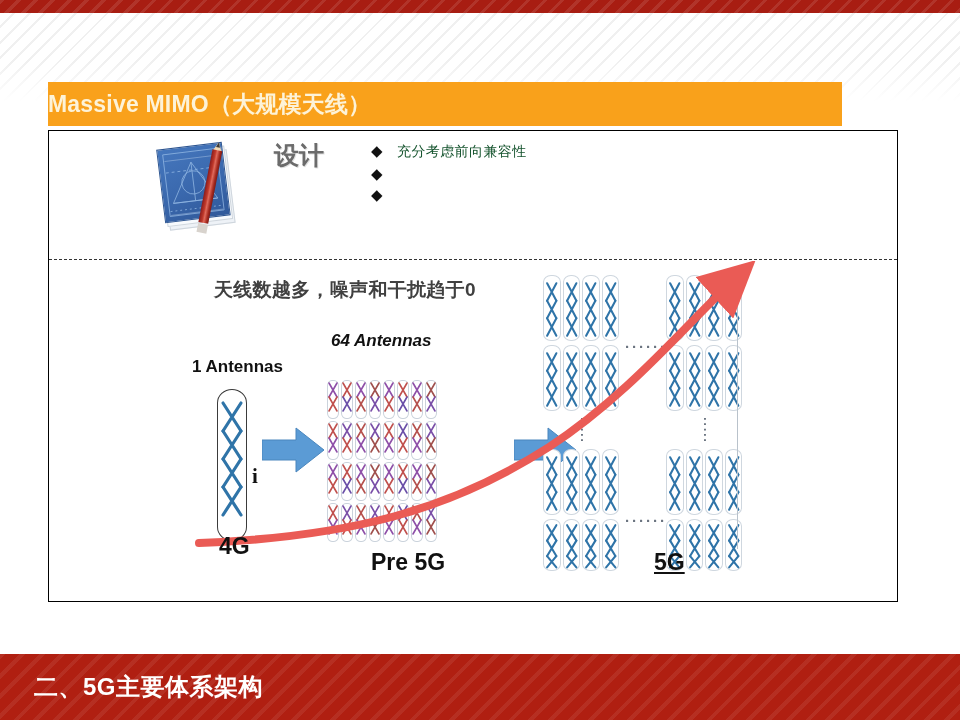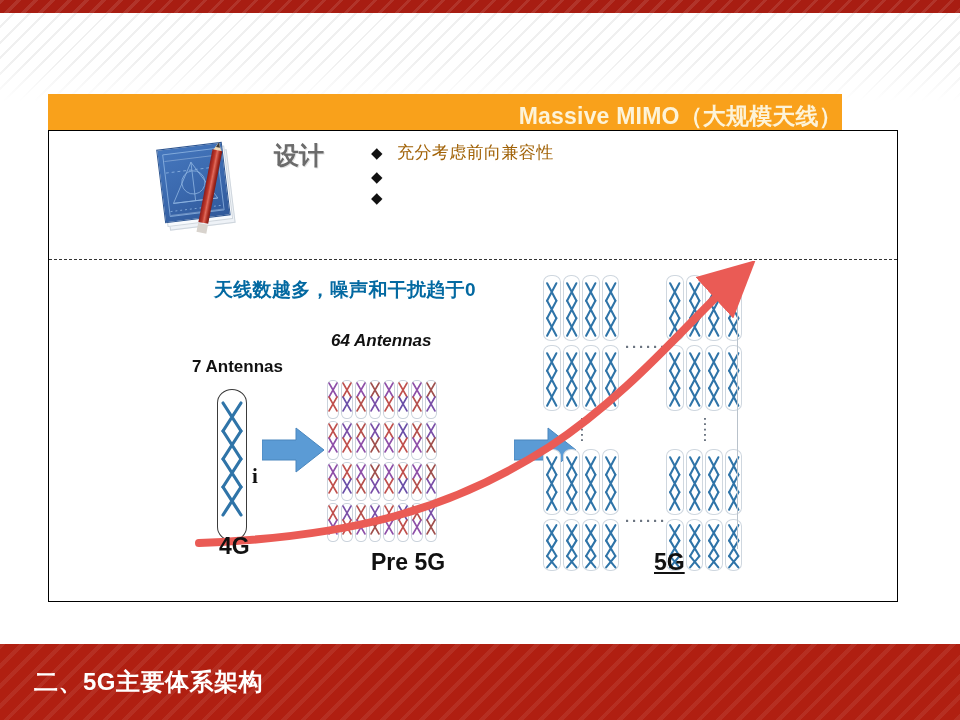--- a/index.html
+++ b/index.html
@@ -39,23 +39,23 @@
         #ffffff 0px, #ffffff 9px,
         #f0f0f0 9px, #f0f0f0 11px);
   }
   #stripe-fade{
     position:absolute; inset:0;
     background:linear-gradient(to bottom, rgba(255,255,255,0) 55%, #ffffff 100%);
   }
 
   
   #title-bar {
-    position:absolute; left:48px; top:94px; width:794px; height:44px;
+    position:absolute; left:48px; top:82px; width:794px; height:44px;
     background:#f9a11b;
-    display:flex; align-items:center; justify-content:flex-end;
+    display:flex; align-items:center; justify-content:flex-start;
   }
   #title-text {
     color:#fdf3d8;
     font-size:23px;
     font-weight:bold;
     letter-spacing:.2px;
     white-space:nowrap;
   }
 
   
@@ -132,39 +132,39 @@
   }
   .bullet-row {
     display:flex; align-items:baseline;
     margin-bottom:6px;
   }
   .bullet-mark {
     width:26px; color:#111; font-size:15px; line-height:1;
     flex:0 0 26px;
   }
   .bullet-text {
-    color:#a16207; font-size:17px; line-height:1.18;
+    color:#14532d; font-size:14px; line-height:1.18;
     letter-spacing:.4px;
   }
 
   
   #divider {
     position:absolute; left:0; top:128px; width:100%;
     border-top:1.5px dashed #333;
   }
 
   
   #diagram {
     position:absolute; left:0; top:130px; width:100%; height:340px;
     overflow:hidden;
   }
 
   #headline {
     position:absolute; left:165px; top:16px;
-    color:#0369a1; font-weight:bold; font-size:19px;
+    color:#404040; font-weight:bold; font-size:19px;
     letter-spacing:.3px; white-space:nowrap;
   }
 
   .ant-label {
     position:absolute; color:#111; font-weight:bold; font-size:17px;
     white-space:nowrap;
   }
   #label-8  { left:143px; top:96px; }
   #label-64 { left:282px; top:70px;font-style:italic; }
 
@@ -253,21 +253,21 @@
   #el-v2{ left:650px; top:156px; }
 
   
   #curve-layer{
     position:absolute; left:0; top:0; width:850px; height:340px;
     pointer-events:none;
   }
 
   
   #bottom-banner {
-    position:absolute; left:0; bottom:0; width:960px; height:76px;
+    position:absolute; left:0; bottom:0; width:960px; height:66px;
     background:#b01f11;
     overflow:hidden;
   }
   #banner-sheen{
     position:absolute; inset:0;
     background:repeating-linear-gradient(135deg,
       rgba(255,255,255,0.07) 0px, rgba(255,255,255,0.07) 4px,
       rgba(255,255,255,0.0) 4px, rgba(255,255,255,0.0) 14px);
   }
   #banner-text{
@@ -346,21 +346,21 @@
         </div>
       </div>
     </div>
 
     <div id="divider"></div>
 
     <div id="diagram">
 
       <div id="headline">天线数越多，噪声和干扰趋于0</div>
 
-      <div class="ant-label" id="label-8">7 Antennas</div>
+      <div class="ant-label" id="label-8">1 Antennas</div>
       <div class="ant-label" id="label-64">64 Antennas</div>
 
       <div id="arr8">
         <div class="col-cap"></div>
         <svg viewBox="0 0 30 152" preserveAspectRatio="none" style="position:absolute;inset:0" aria-hidden="true">
           <g stroke="#2f74a8" stroke-width="3.2" fill="none" stroke-linecap="round">
             <path d="M6 14 L24 42 M24 14 L6 42"></path>
             <path d="M6 42 L24 70 M24 42 L6 70"></path>
             <path d="M6 70 L24 98 M24 70 L6 98"></path>
             <path d="M6 98 L24 126 M24 98 L6 126"></path>

